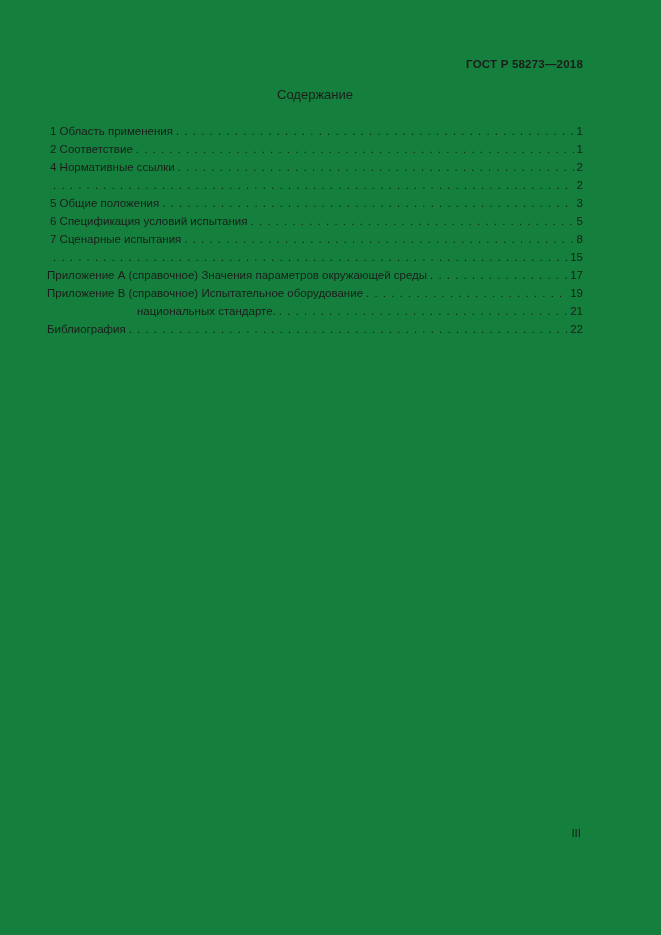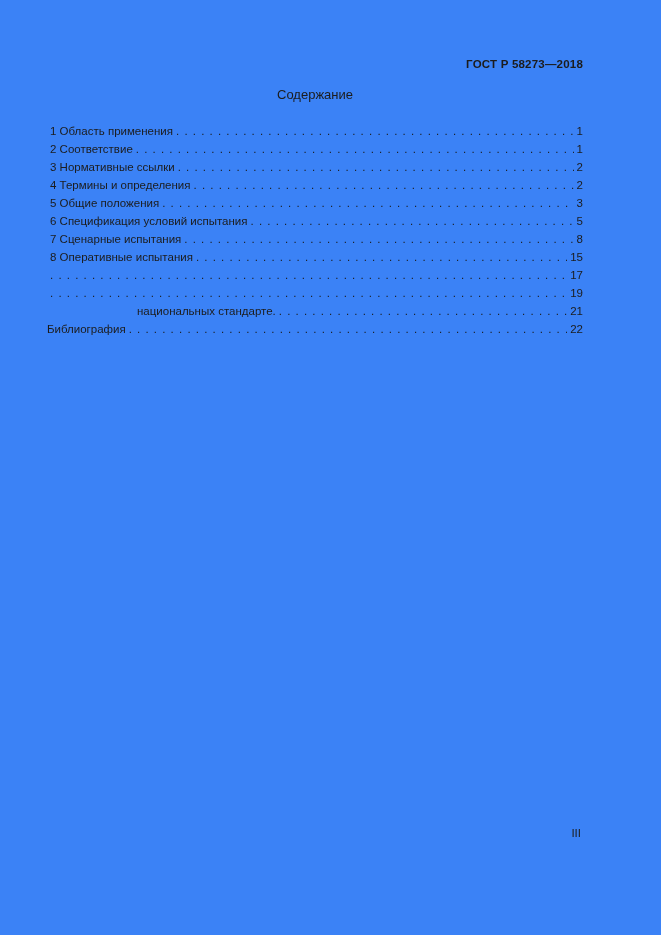--- a/index.html
+++ b/index.html
@@ -11,21 +11,21 @@
     height: 935px;
     background: #ffffff;
     font-family: "Liberation Sans", sans-serif;
     color: #1c1c1c;
     position: relative;
     overflow: hidden;
   }
   .sheet {
     position: absolute;
     inset: 0;
-    background: #3b82f6;
+    background: #15803d;
   }
   .content {
     position: absolute;
     left: 47px;
     right: 78px;
     top: 0;
   }
   .doc-header {
     margin-top: 58px;
     text-align: right;
@@ -92,28 +92,27 @@
         </div>
         <div class="toc-item indent">
           <div class="toc-line row">
             <span class="toc-text">2 Соответствие</span>
             <span class="leader">. . . . . . . . . . . . . . . . . . . . . . . . . . . . . . . . . . . . . . . . . . . . . . . . . . . . . . . . . . . . . . . . . . . . . . . . . . . . . . . . . . . . . . . . . . . . . . . . . . . . . . . . . . . . . . . . . . . . . . . . . . . . . . . . . . . . . . . . . . . . . . . . . . . . . . </span>
             <span class="pagenum">1</span>
           </div>
         </div>
         <div class="toc-item indent">
           <div class="toc-line row">
-            <span class="toc-text">3 Нормативные ссылки</span>
+            <span class="toc-text">4 Нормативные ссылки</span>
             <span class="leader">. . . . . . . . . . . . . . . . . . . . . . . . . . . . . . . . . . . . . . . . . . . . . . . . . . . . . . . . . . . . . . . . . . . . . . . . . . . . . . . . . . . . . . . . . . . . . . . . . . . . . . . . . . . . . . . . . . . . . . . . . . . . . . . . . . . . . . . . . . . . . . . . . . . . . . </span>
             <span class="pagenum">2</span>
           </div>
         </div>
         <div class="toc-item indent">
           <div class="toc-line row">
-            <span class="toc-text">4 Термины и определения</span>
             <span class="leader">. . . . . . . . . . . . . . . . . . . . . . . . . . . . . . . . . . . . . . . . . . . . . . . . . . . . . . . . . . . . . . . . . . . . . . . . . . . . . . . . . . . . . . . . . . . . . . . . . . . . . . . . . . . . . . . . . . . . . . . . . . . . . . . . . . . . . . . . . . . . . . . . . . . . . . </span>
             <span class="pagenum">2</span>
           </div>
         </div>
         <div class="toc-item indent">
           <div class="toc-line row">
             <span class="toc-text">5 Общие положения</span>
             <span class="leader">. . . . . . . . . . . . . . . . . . . . . . . . . . . . . . . . . . . . . . . . . . . . . . . . . . . . . . . . . . . . . . . . . . . . . . . . . . . . . . . . . . . . . . . . . . . . . . . . . . . . . . . . . . . . . . . . . . . . . . . . . . . . . . . . . . . . . . . . . . . . . . . . . . . . . . </span>
             <span class="pagenum">3</span>
           </div>
@@ -127,33 +126,34 @@
         </div>
         <div class="toc-item indent">
           <div class="toc-line row">
             <span class="toc-text">7 Сценарные испытания</span>
             <span class="leader">. . . . . . . . . . . . . . . . . . . . . . . . . . . . . . . . . . . . . . . . . . . . . . . . . . . . . . . . . . . . . . . . . . . . . . . . . . . . . . . . . . . . . . . . . . . . . . . . . . . . . . . . . . . . . . . . . . . . . . . . . . . . . . . . . . . . . . . . . . . . . . . . . . . . . . </span>
             <span class="pagenum">8</span>
           </div>
         </div>
         <div class="toc-item indent">
           <div class="toc-line row">
-            <span class="toc-text">8 Оперативные испытания</span>
             <span class="leader">. . . . . . . . . . . . . . . . . . . . . . . . . . . . . . . . . . . . . . . . . . . . . . . . . . . . . . . . . . . . . . . . . . . . . . . . . . . . . . . . . . . . . . . . . . . . . . . . . . . . . . . . . . . . . . . . . . . . . . . . . . . . . . . . . . . . . . . . . . . . . . . . . . . . . . </span>
             <span class="pagenum">15</span>
           </div>
         </div>
         <div class="toc-item">
           <div class="toc-line row">
+            <span class="toc-text">Приложение А (справочное) Значения параметров окружающей среды</span>
             <span class="leader">. . . . . . . . . . . . . . . . . . . . . . . . . . . . . . . . . . . . . . . . . . . . . . . . . . . . . . . . . . . . . . . . . . . . . . . . . . . . . . . . . . . . . . . . . . . . . . . . . . . . . . . . . . . . . . . . . . . . . . . . . . . . . . . . . . . . . . . . . . . . . . . . . . . . . . </span>
             <span class="pagenum">17</span>
           </div>
         </div>
         <div class="toc-item">
           <div class="toc-line row">
+            <span class="toc-text">Приложение В (справочное) Испытательное оборудование</span>
             <span class="leader">. . . . . . . . . . . . . . . . . . . . . . . . . . . . . . . . . . . . . . . . . . . . . . . . . . . . . . . . . . . . . . . . . . . . . . . . . . . . . . . . . . . . . . . . . . . . . . . . . . . . . . . . . . . . . . . . . . . . . . . . . . . . . . . . . . . . . . . . . . . . . . . . . . . . . . </span>
             <span class="pagenum">19</span>
           </div>
         </div>
         <div class="toc-item">
           <div class="toc-line cont row">
             <span class="toc-text">национальных стандарте.</span>
             <span class="leader">. . . . . . . . . . . . . . . . . . . . . . . . . . . . . . . . . . . . . . . . . . . . . . . . . . . . . . . . . . . . . . . . . . . . . . . . . . . . . . . . . . . . . . . . . . . . . . . . . . . . . . . . . . . . . . . . . . . . . . . . . . . . . . . . . . . . . . . . . . . . . . . . . . . . . . </span>
             <span class="pagenum">21</span>
           </div>

